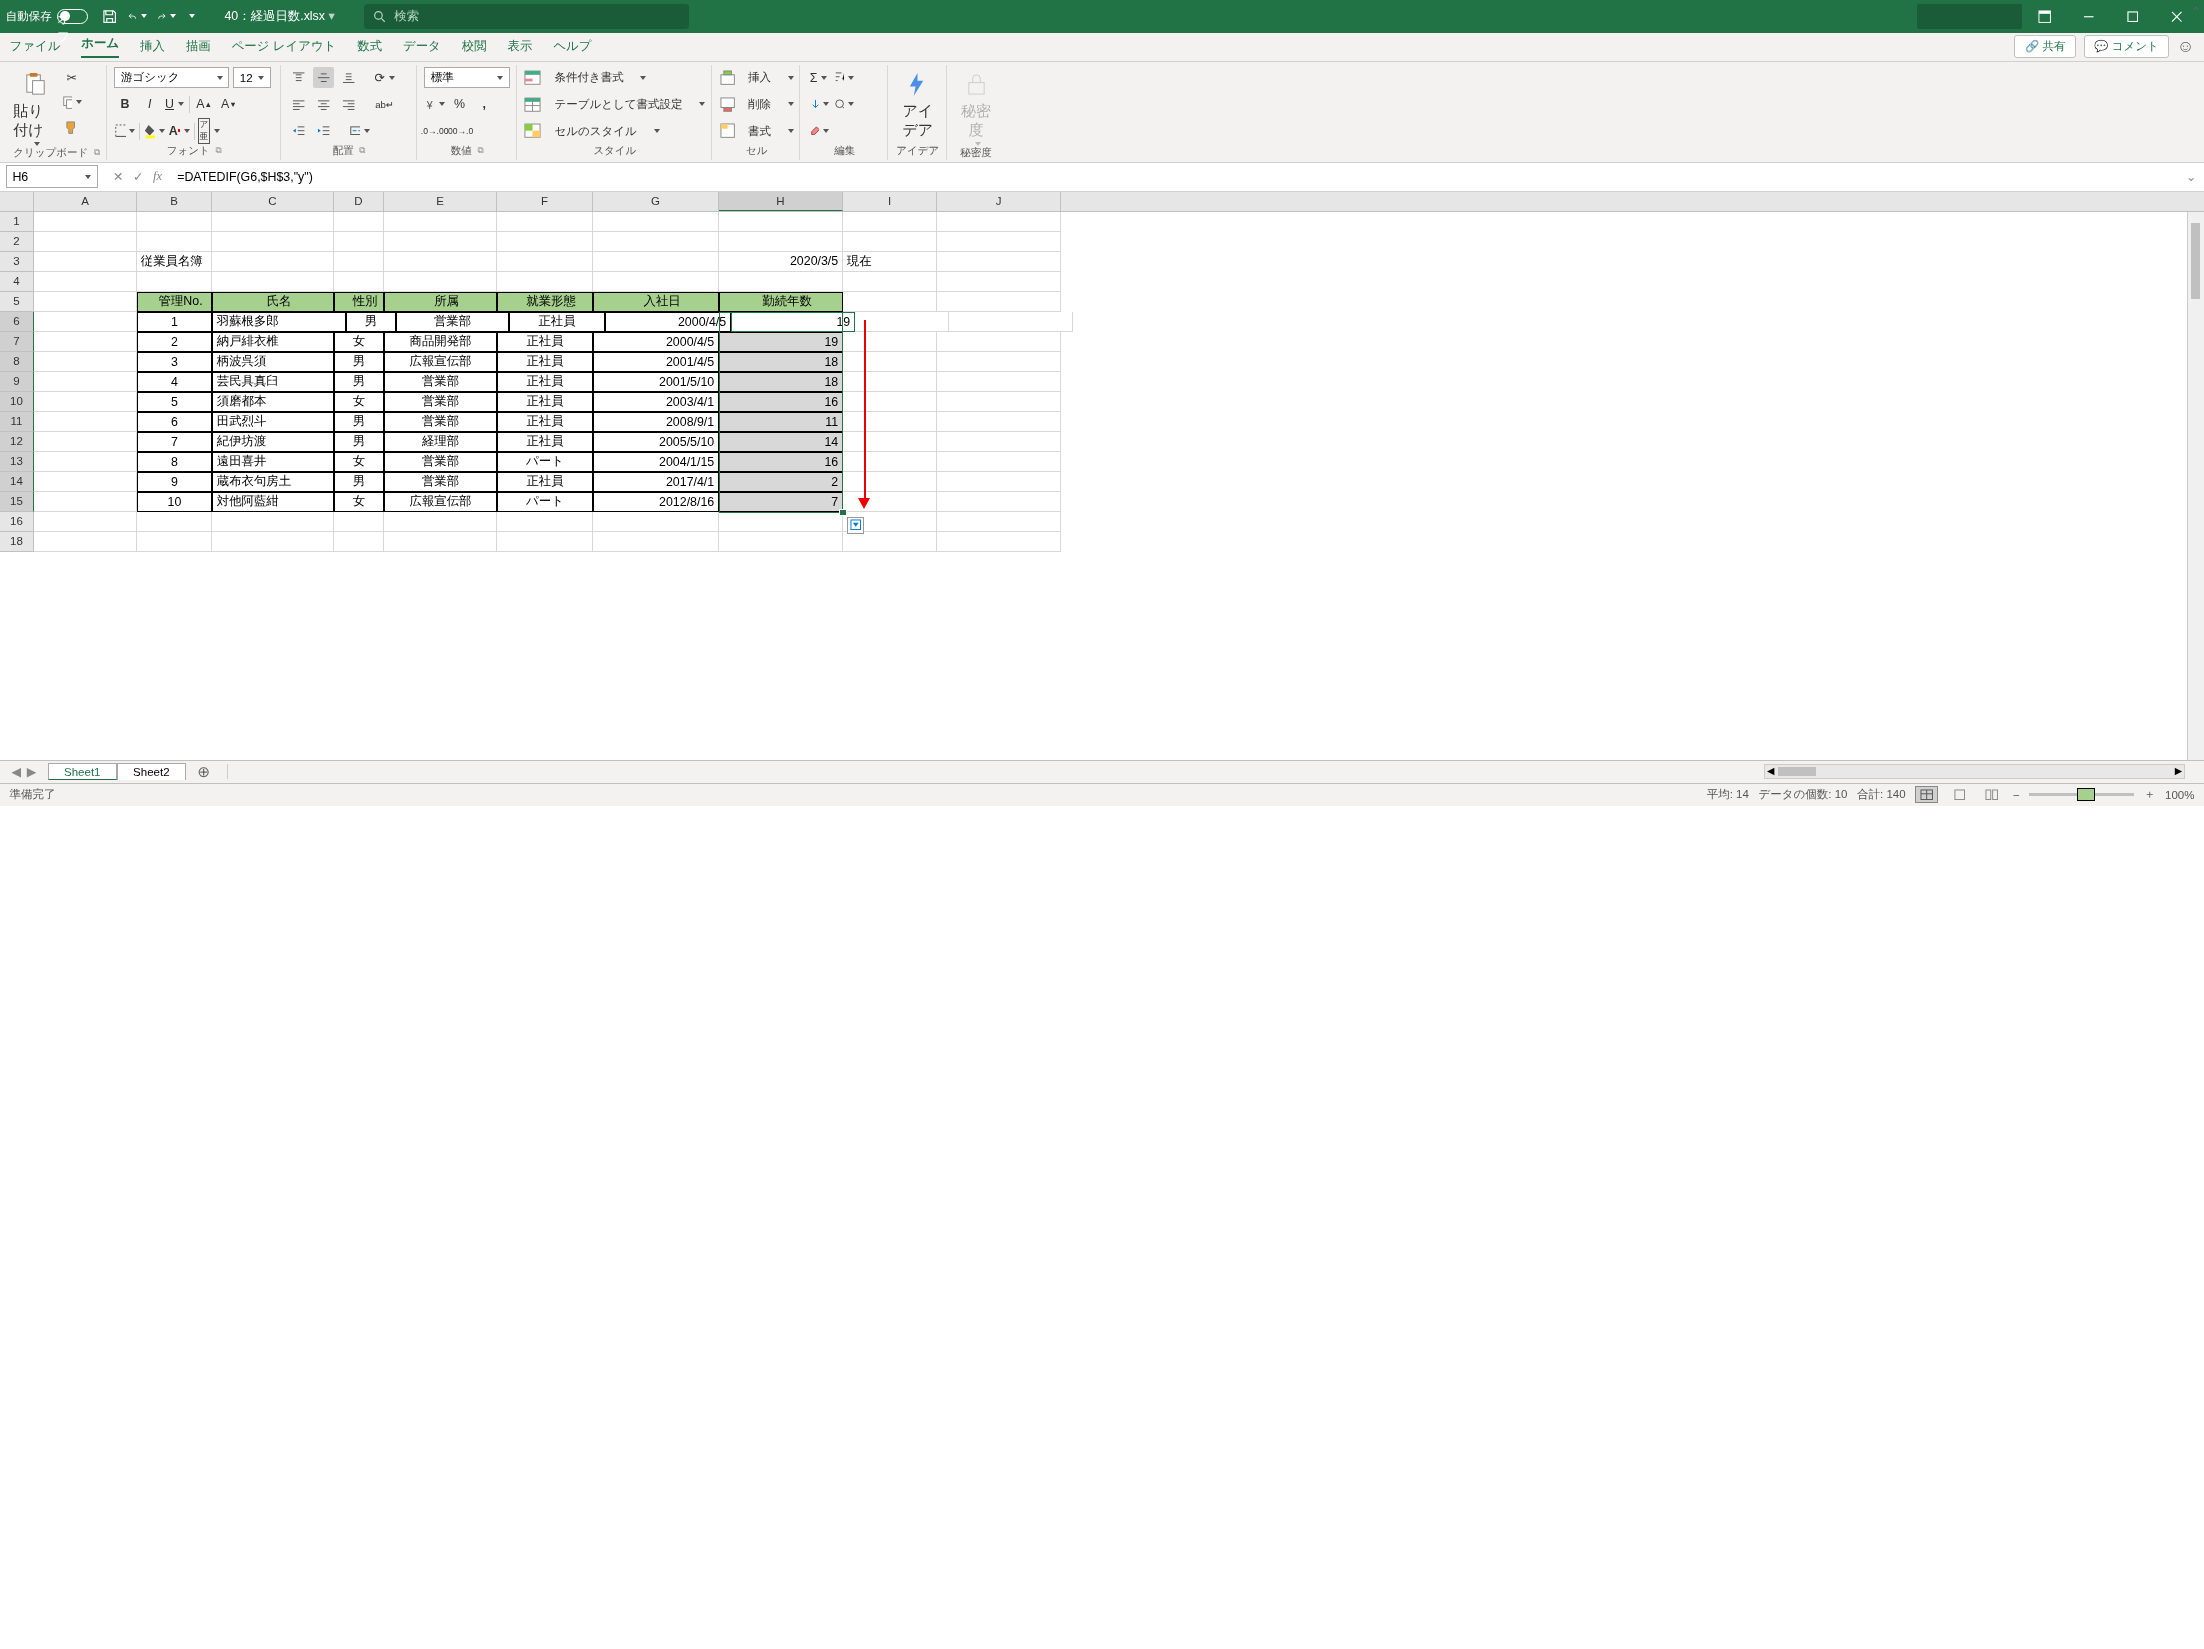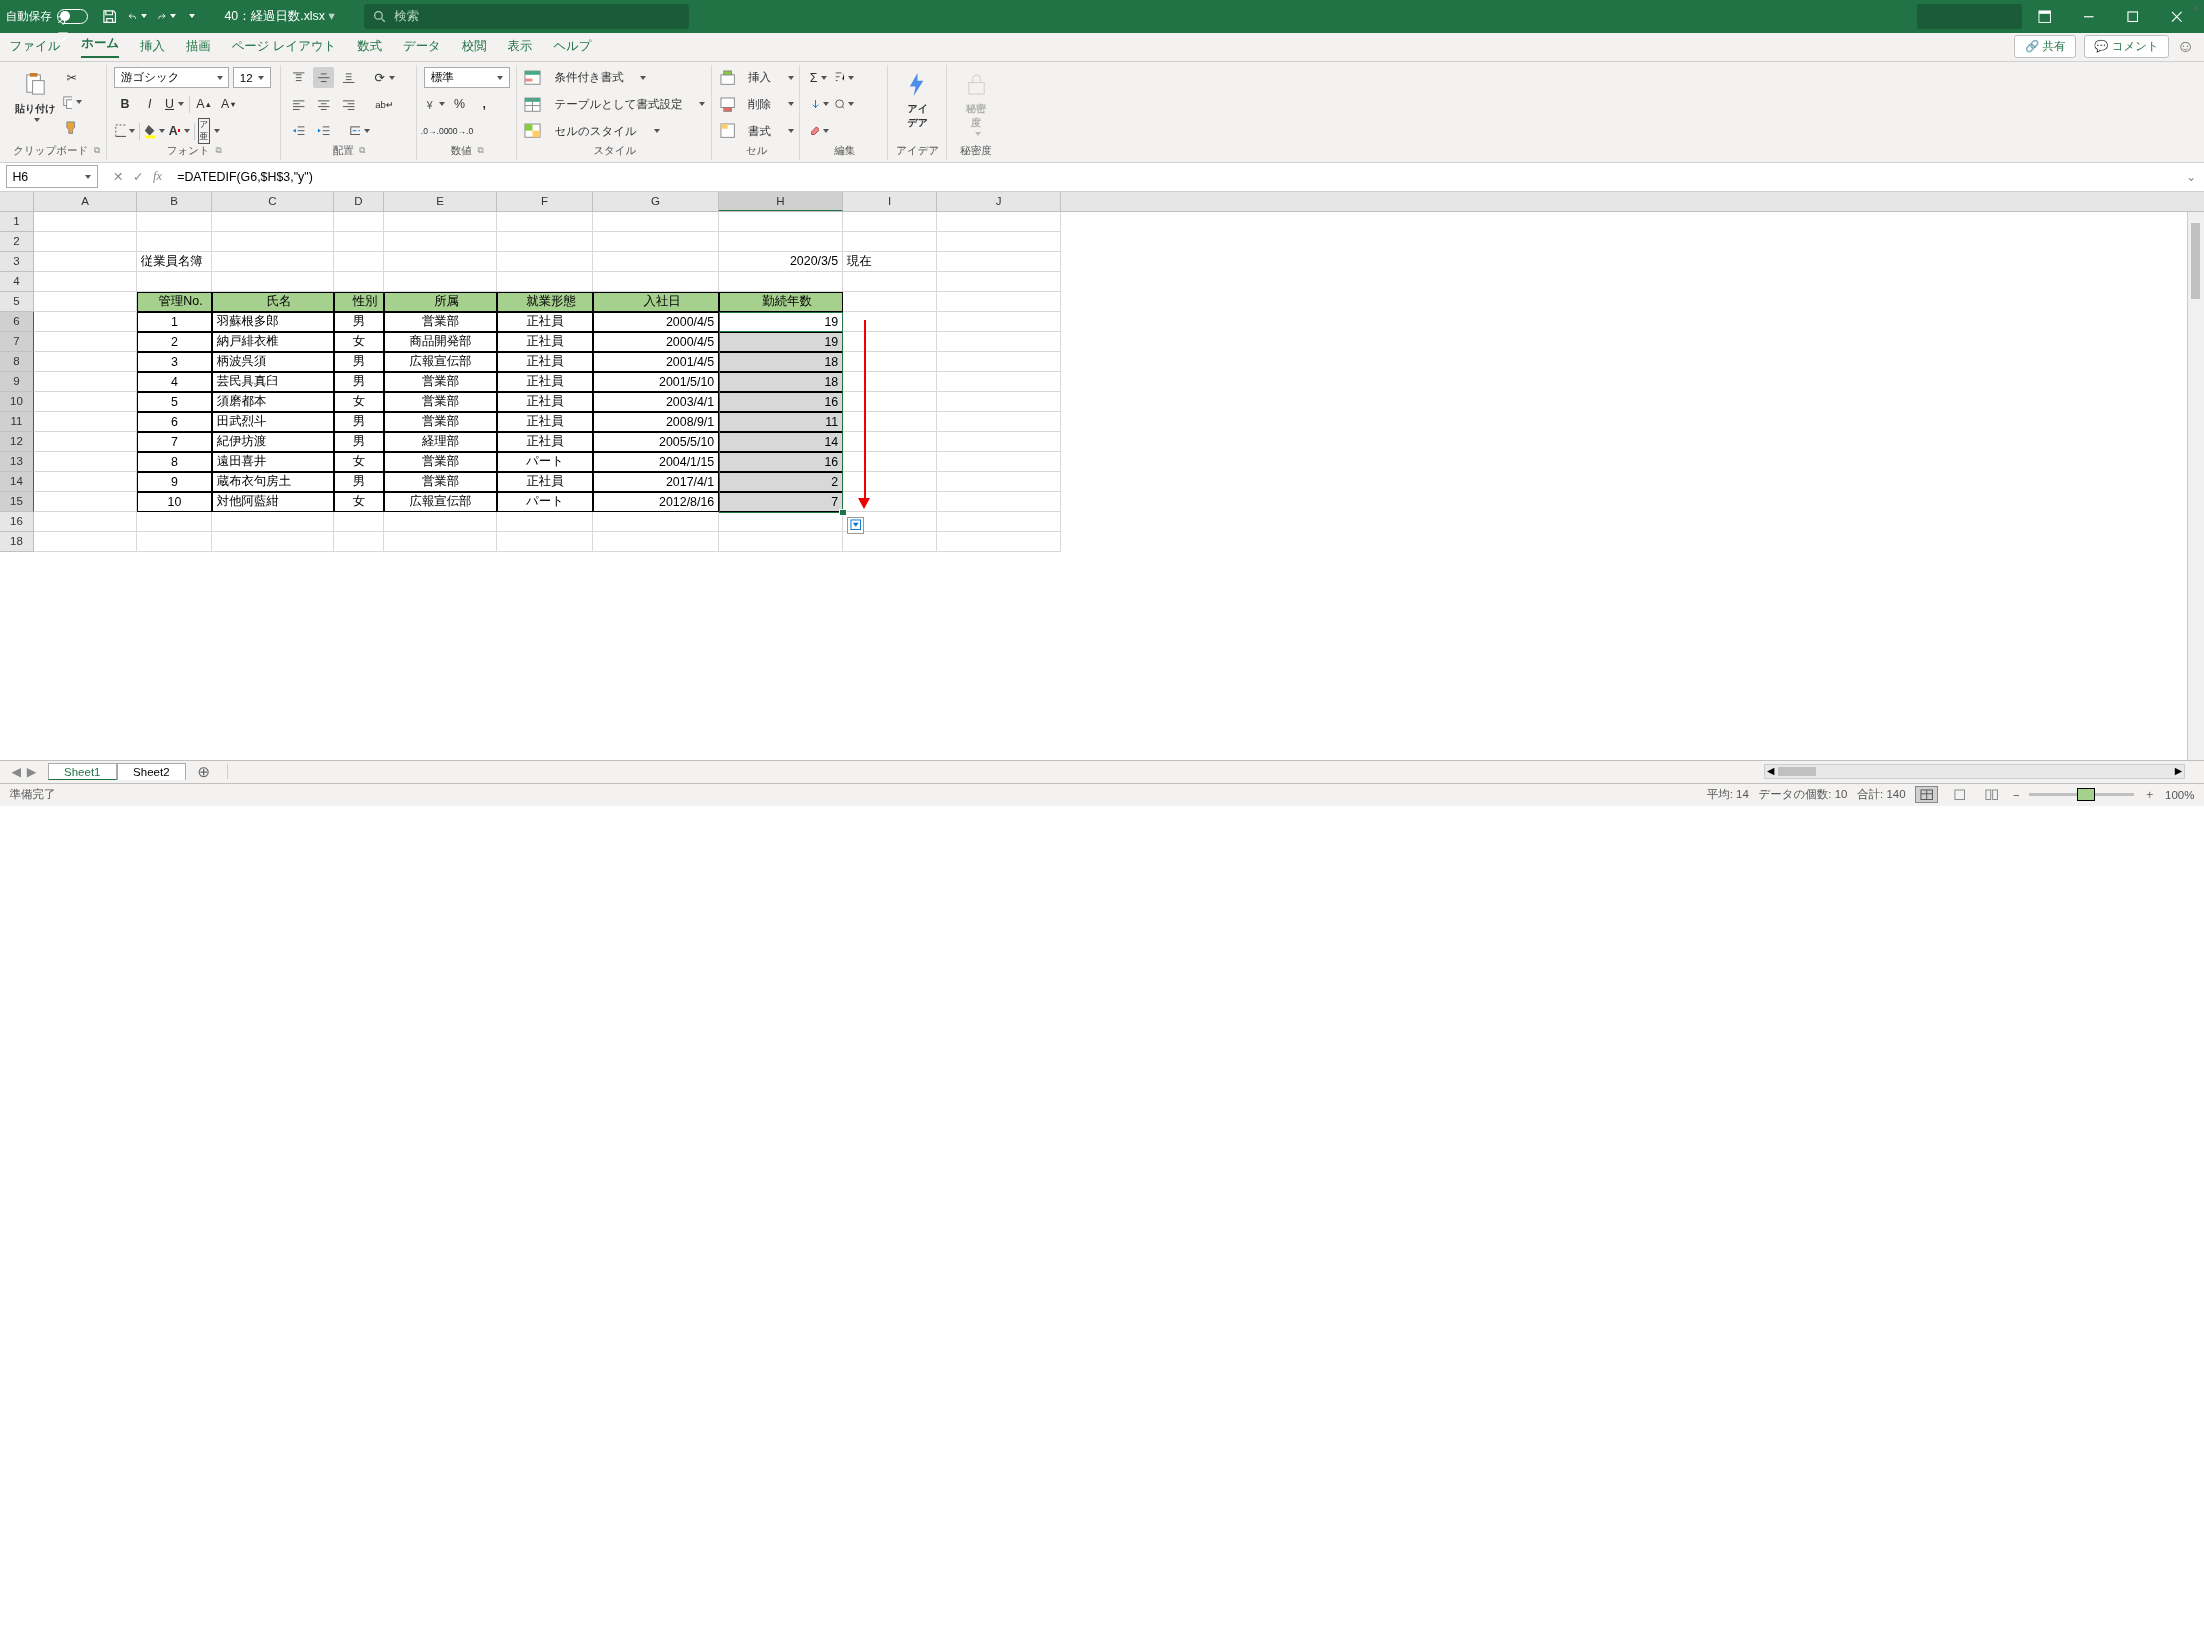--- a/index.html
+++ b/index.html
@@ -26,21 +26,21 @@
 .ribtabs .btn { border: 1px solid #c0c0c0; background: #fff; padding: 2.9px 9.6px; border-radius: 2.9px; font-size: 11.5px; color: #217346; }
 .ribtabs .smile { font-size: 17px; color: #666; }
 
 
 .ribbon { background: #f3f2f1; height: 101px; display: flex; border-bottom: 1px solid #d0d0d0; padding: 3.8px 7.6px 1.9px 7.6px; gap: 1.9px; }
 .group { display: flex; flex-direction: column; justify-content: space-between; padding: 0 5.7px; border-right: 1px solid #d8d8d8; }
 .group:last-child { border-right: none; }
 .group .content { flex: 1; display: flex; align-items: flex-start; gap: 3.8px; }
 .group .label { text-align: center; font-size: 10.5px; color: #555; display: flex; justify-content: center; align-items: center; gap: 5.7px; padding-bottom: 1.9px; }
 .group .label .dlg { font-size: 8.6px; color: #888; }
-.bigbtn { display: flex; flex-direction: column; align-items: center; gap: 1.9px; width: 44px; font-size: 10px; color: #333; padding-top: 3.8px; font-weight: bold; }
+.bigbtn { display: flex; flex-direction: column; align-items: center; gap: 1.9px; width: 44px; font-size: 15px; color: #333; padding-top: 3.8px; }
 .bigbtn .ico { width: 31px; height: 31px; display: flex; align-items: center; justify-content: center; font-size: 23px; }
 .col { display: flex; flex-direction: column; gap: 3.8px; padding-top: 1.9px; }
 .row { display: flex; gap: 3.8px; align-items: center; }
 .smallbtn { width: 21px; height: 21px; display: flex; align-items: center; justify-content: center; font-size: 12.4px; color: #333; border-radius: 1.9px; }
 .combo { background: #fff; border: 1px solid #aaa; height: 21px; display: flex; align-items: center; padding: 0 5.7px; font-size: 11.5px; }
 .triangle { width: 0; height: 0; border-left: 3.8px solid transparent; border-right: 3.8px solid transparent; border-top: 4.8px solid #555; display: inline-block; margin-left: 3.8px; }
 .ribitem { display: flex; align-items: center; gap: 13px; font-size: 11.5px; color: #333; height: 21px; }
 
 svg { display: block; }
 
@@ -614,21 +614,21 @@
         <div class="cell th c" style="width:96px">就業形態</div>
         <div class="cell th c" style="width:126px">入社日</div>
         <div class="cell th c" style="width:124px">勤続年数</div>
         <div class="cell " style="width:94px"></div>
         <div class="cell " style="width:124px"></div>
       </div>
       <div class="datarow">
         <div class="rowhdr sel">6</div>
         <div class="cell " style="width:103px"></div>
         <div class="cell td c" style="width:75px">1</div>
-        <div class="cell td" style="width:122px">羽蘇根多郎</div>
+        <div class="cell td" style="width:134px">羽蘇根多郎</div>
         <div class="cell td c" style="width:50px">男</div>
         <div class="cell td c" style="width:113px">営業部</div>
         <div class="cell td c" style="width:96px">正社員</div>
         <div class="cell td r" style="width:126px">2000/4/5</div>
         <div class="cell td r selfirst" style="width:124px">19</div>
         <div class="cell " style="width:94px"></div>
         <div class="cell " style="width:124px"></div>
       </div>
       <div class="datarow">
         <div class="rowhdr sel">7</div>

